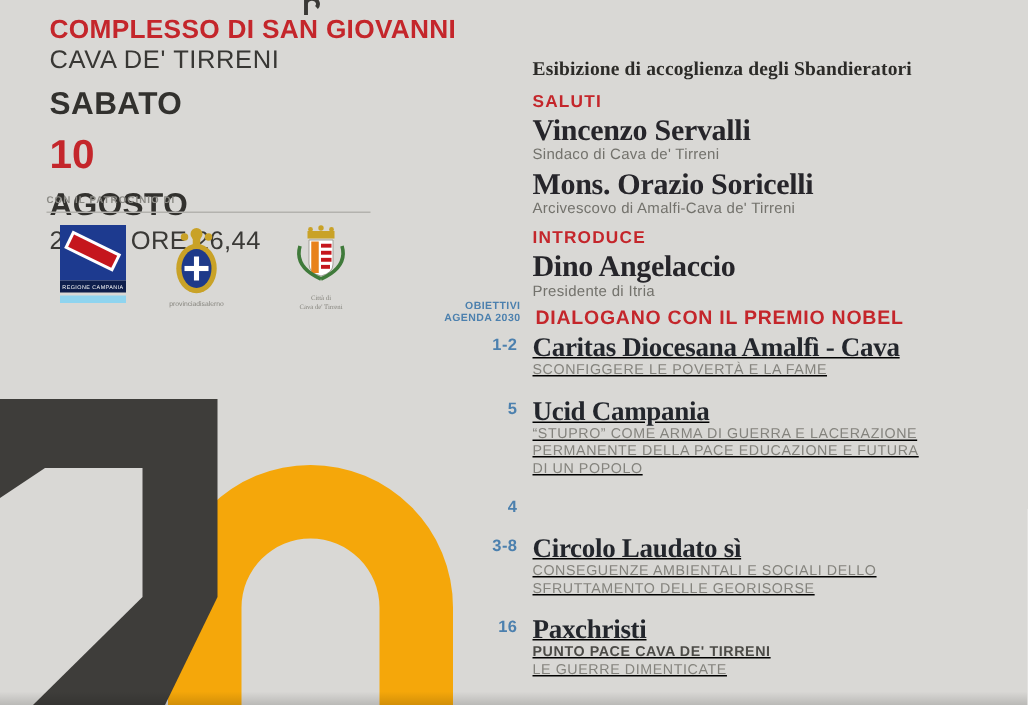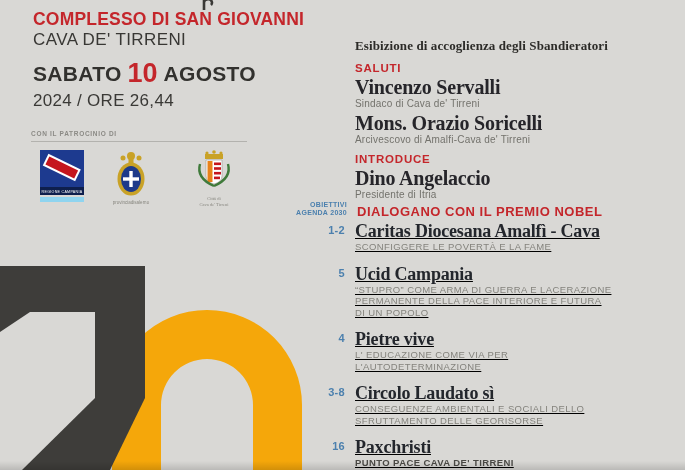--- a/index.html
+++ b/index.html
@@ -6,21 +6,21 @@
   #poster{
     position:relative;width:685px;height:470px;overflow:hidden;
     background:#d9d8d5;
     font-family:"Liberation Sans",sans-serif;
     -webkit-font-smoothing:antialiased;
   }
   
   .left-col{position:absolute;left:33px;top:10px;width:300px;}
   .venue-title{color:#c4262b;font-weight:bold;font-size:17.5px;line-height:19px;letter-spacing:.2px;}
   .venue-city{color:#383734;font-size:17px;line-height:19px;letter-spacing:.4px;margin-top:1px;}
-  .date-row{margin-top:9px;display:flex;align-items:center;gap:6px;}
+  .date-row{margin-top:9px;display:flex;align-items:flex-start;gap:6px;flex-direction:column;}
   .date-day,.date-month{color:#32312e;font-weight:bold;font-size:21px;letter-spacing:.3px;}
   .date-num{color:#c4262b;font-weight:bold;font-size:27px;letter-spacing:0;}
   .date-line2{color:#3a3936;font-size:17px;line-height:19px;margin-top:2px;letter-spacing:.3px;}
   
   .patronage{position:absolute;left:31px;top:130px;width:216px;}
   .patronage-label{color:#8b8a85;font-size:6.5px;font-weight:bold;letter-spacing:.7px;padding-bottom:4px;}
   .patronage-rule{border-bottom:1px solid #b3b2ae;}
   .logos-row{display:flex;align-items:flex-start;padding-top:8px;}
   .logo-box{display:flex;flex-direction:column;align-items:center;}
   .logo-caption{color:#87867f;font-size:4.5px;line-height:5.5px;text-align:center;margin-top:2px;}
@@ -160,32 +160,27 @@
         <div class="program-title">Caritas Diocesana Amalfì - Cava</div>
       <div class="sub">SCONFIGGERE LE POVERTÀ E LA FAME</div>
         </div>
     </div>
 
     <div class="program-item">
       <div class="goal-num">5</div>
       <div class="program-body">
         <div class="program-title">Ucid Campania</div>
       <div class="sub">“STUPRO” COME ARMA DI GUERRA E LACERAZIONE</div>
-          <div class="sub">PERMANENTE DELLA PACE INTERIORE E FUTURA</div>
+          <div class="sub">PERMANENTE DELLA PACE EDUCAZIONE E FUTURA</div>
           <div class="sub">DI UN POPOLO</div>
         </div>
     </div>
 
     <div class="program-item">
       <div class="goal-num">4</div>
-      <div class="program-body">
-        <div class="program-title">Pietre vive</div>
-      <div class="sub">L' EDUCAZIONE COME VIA PER</div>
-          <div class="sub">L'AUTODETERMINAZIONE</div>
-        </div>
     </div>
 
     <div class="program-item">
       <div class="goal-num">3-8</div>
       <div class="program-body">
         <div class="program-title">Circolo Laudato sì</div>
       <div class="sub">CONSEGUENZE AMBIENTALI E SOCIALI DELLO</div>
           <div class="sub">SFRUTTAMENTO DELLE GEORISORSE</div>
         </div>
     </div>

